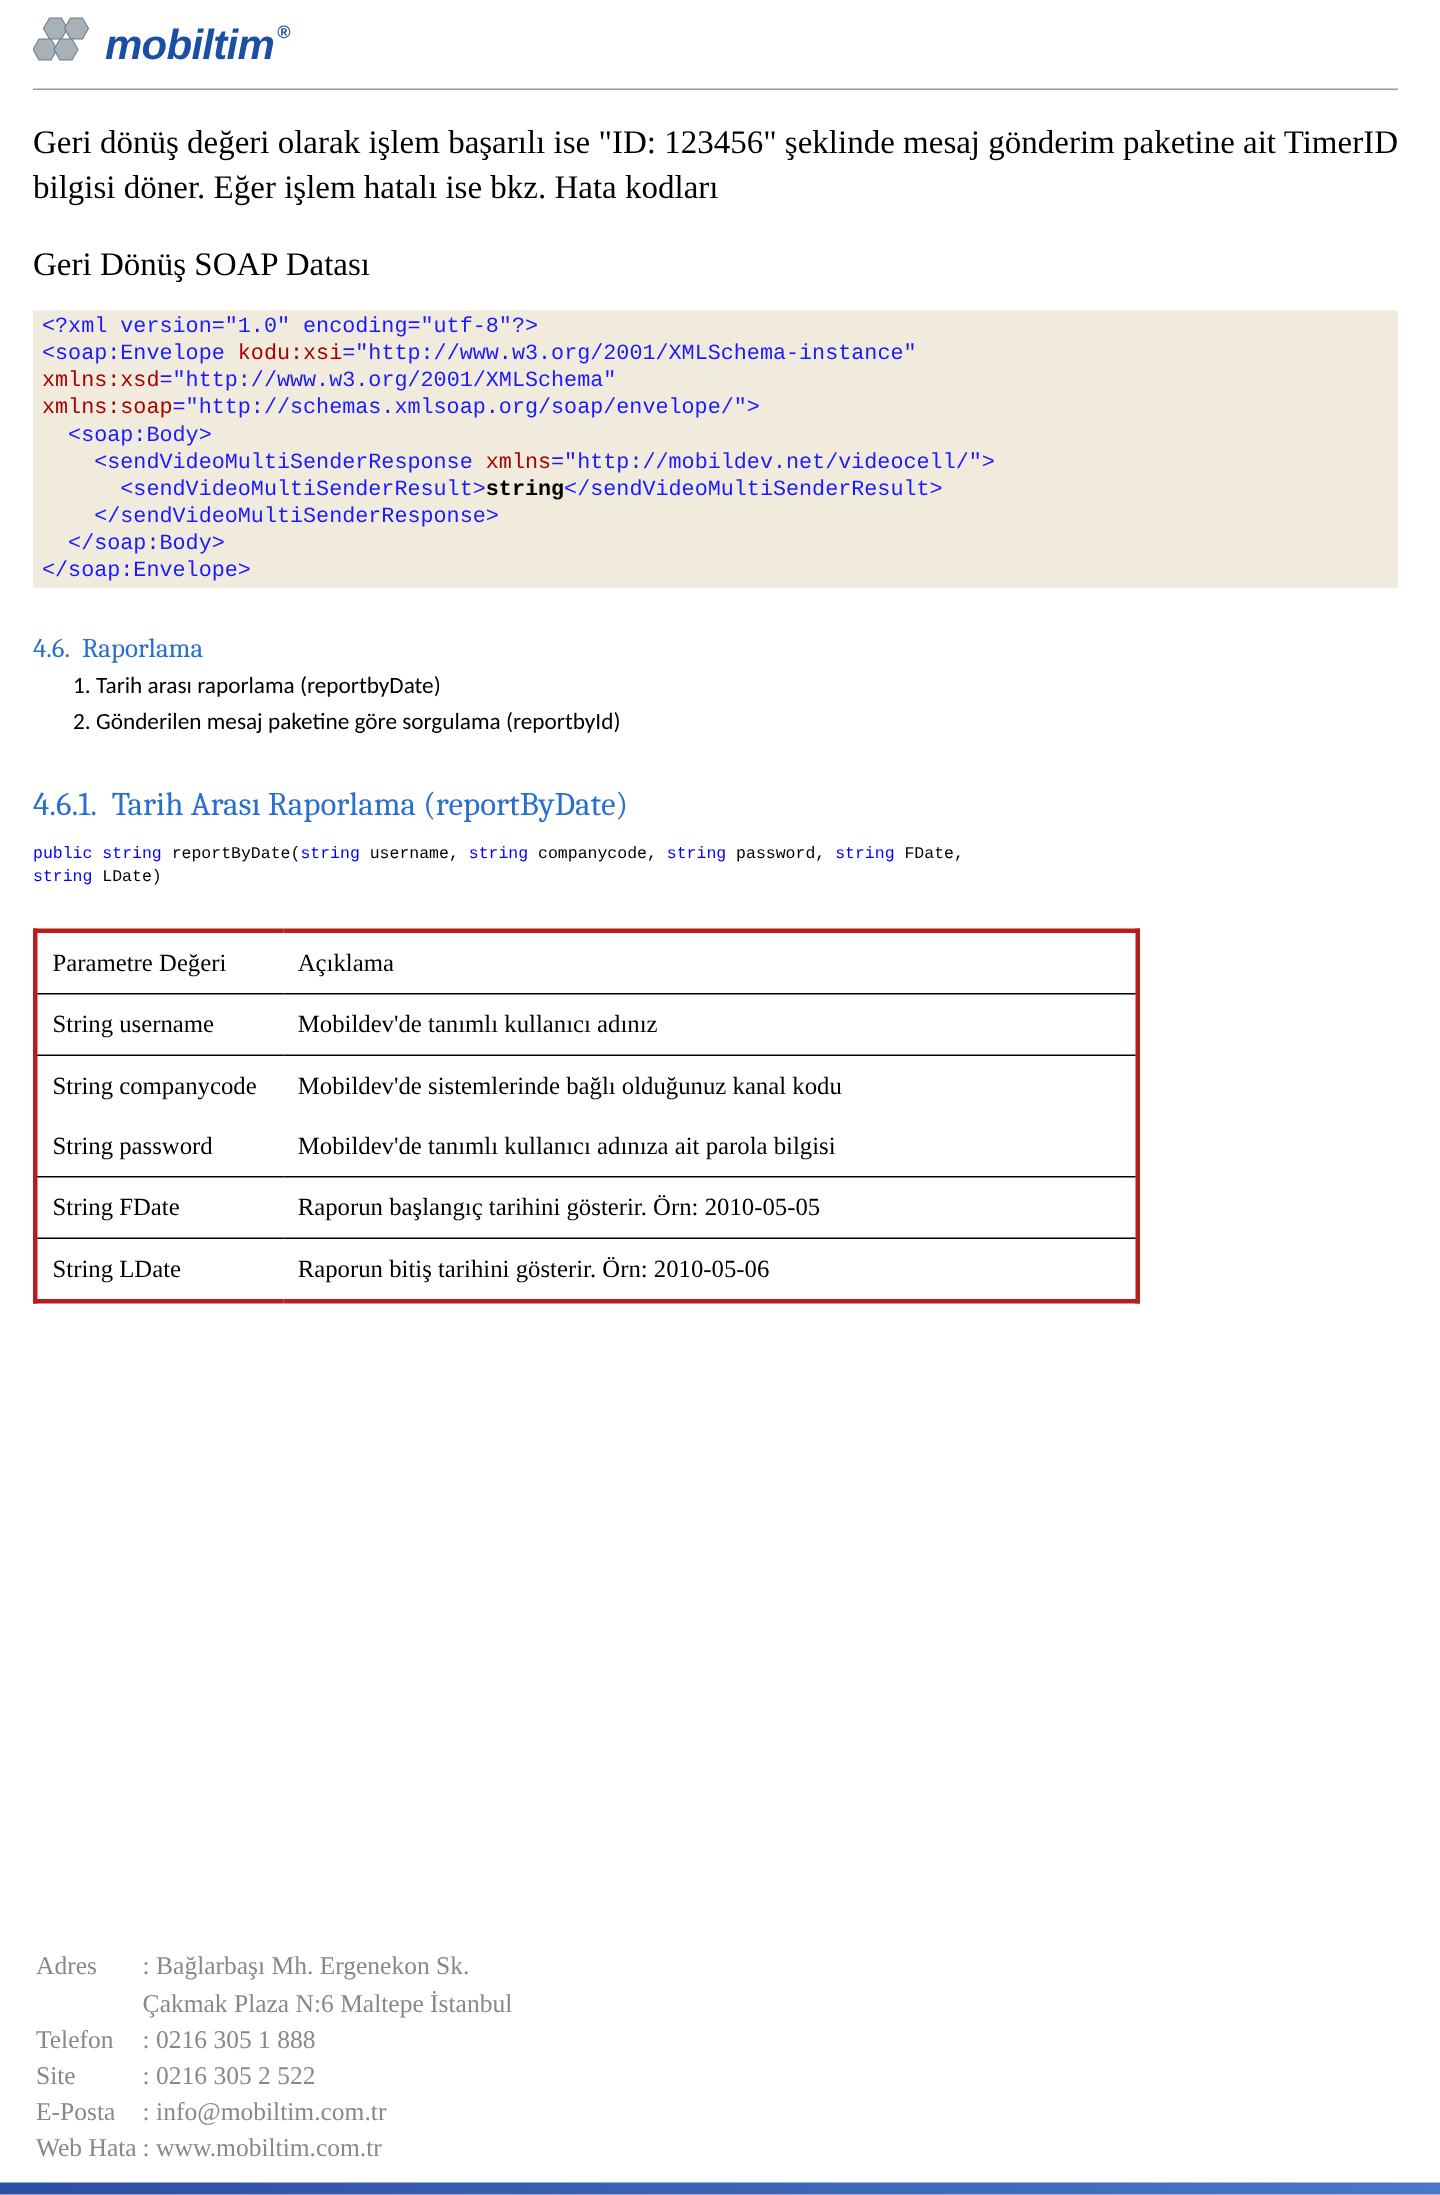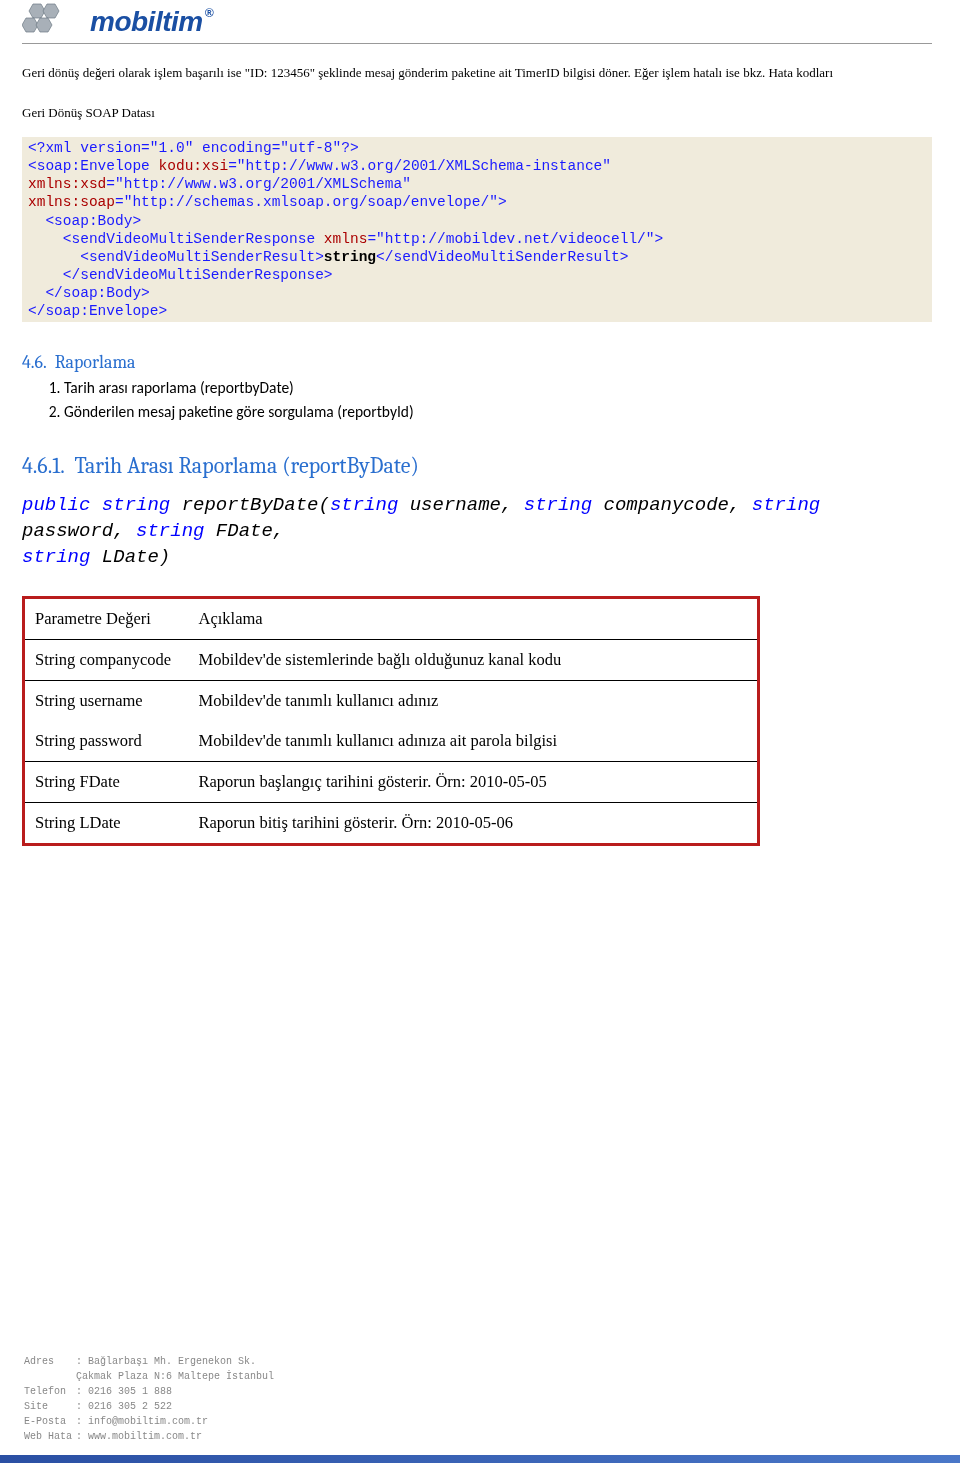--- a/index.html
+++ b/index.html
@@ -13,43 +13,43 @@
   .page {
     padding: 0 28px 0 22px;
     position: relative;
     min-height: 1463px;
   }
 
   
   .header {
     display: flex;
     align-items: center;
-    gap: 24px;
-    height: 44px;
+    gap: 4px;
+    height: 60px;
     border-bottom: 1px solid #999;
     margin-bottom: 20px;
   }
   .logo-icon svg { display: block; }
   .logo-text {
     font-family: Arial, Helvetica, sans-serif;
     font-weight: 900;
     font-size: 28px;
     color: #1a4fa3;
     font-style: italic;
     letter-spacing: -0.5px;
   }
   .logo-text sup {
     font-size: 12px;
     vertical-align: top;
     margin-left: 2px;
   }
 
   
   .para {
-    font-size: 13px;
+    font-size: 22px;
     line-height: 1.35;
     margin-bottom: 22px;
   }
   .heading-blue {
     color: #2a6fcf;
     font-family: Cambria, Georgia, serif;
     font-size: 18px;
     font-weight: normal;
     margin: 30px 0 4px 0;
   }
@@ -85,24 +85,23 @@
     overflow: hidden;
     margin-bottom: 30px;
   }
   .code-box .c-blue  { color: #1a1aff; }
   .code-box .c-red   { color: #aa0000; }
   .code-box .c-black { color: #000; font-weight: bold; }
 
   
   .sig {
     font-family: Consolas, "Courier New", monospace;
-    font-size: 19px;
+    font-size: 11px;
     line-height: 1.35;
     margin-bottom: 26px;
-    font-style: italic;
   }
   .sig .k-blue  { color: #0000ff; }
   .sig .k-black { color: #000; }
 
   
   table.params {
     border-collapse: collapse;
     border: 3px solid #b91c1c;
     margin-bottom: 220px;
   }
@@ -116,22 +115,22 @@
   table.params col.c1 { width: 165px; }
   table.params col.c2 { width: 570px; }
   table.params tr.sep-top td { border-top: 1px solid #000; }
   table.params tr.header-row td { font-size: 16.5px; }
 
   
   .footer {
     position: absolute;
     left: 22px;
     bottom: 18px;
-    font-family: Liberation Mono, monospace;
-    font-size: 10px;
+    font-family: Liberation Serif, serif;
+    font-size: 17px;
     color: #888;
     line-height: 1.3;
     margin-top: 30px;
   }
   .footer table td { padding: 0 2px 0 0; vertical-align: top; }
   .footer-bar {
     position: absolute;
     left: 0; right: 0; bottom: 0;
     height: 8px;
     background: linear-gradient(to right, #2a4fa3, #4a77c8);
@@ -196,26 +195,26 @@
     <colgroup>
         <col class="c1">
         <col class="c2">
       </colgroup>
     <tbody>
         <tr class="header-row">
       <td>Parametre Değeri</td>
       <td>Açıklama</td>
     </tr>
     <tr class="sep-top">
+      <td>String username</td>
+      <td>Mobildev'de tanımlı kullanıcı adınız</td>
+    </tr>
+    <tr class="sep-top">
       <td>String companycode</td>
       <td>Mobildev'de sistemlerinde bağlı olduğunuz kanal kodu</td>
-    </tr>
-    <tr class="sep-top">
-      <td>String username</td>
-      <td>Mobildev'de tanımlı kullanıcı adınız</td>
     </tr>
     <tr>
       <td>String password</td>
       <td>Mobildev'de tanımlı kullanıcı adınıza ait parola bilgisi</td>
     </tr>
     <tr class="sep-top">
       <td>String FDate</td>
       <td>Raporun başlangıç tarihini gösterir. Örn: 2010-05-05</td>
     </tr>
     <tr class="sep-top">

